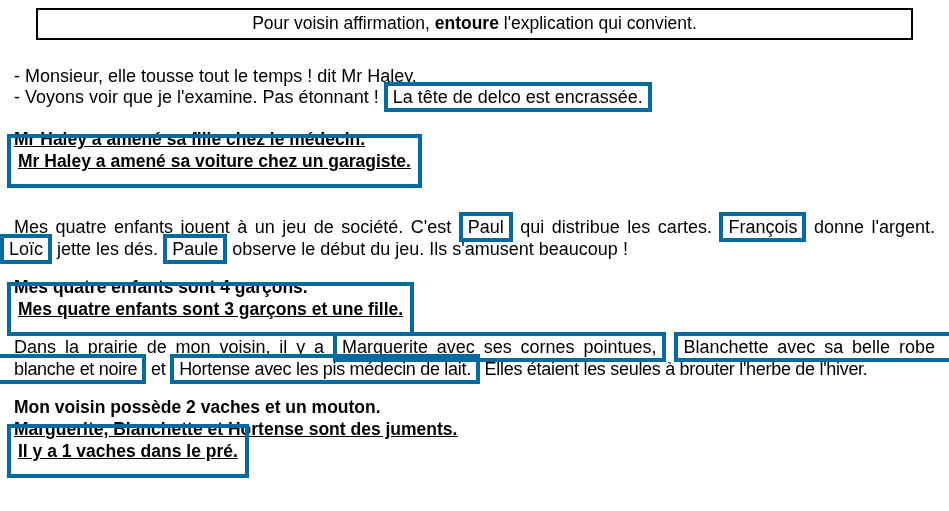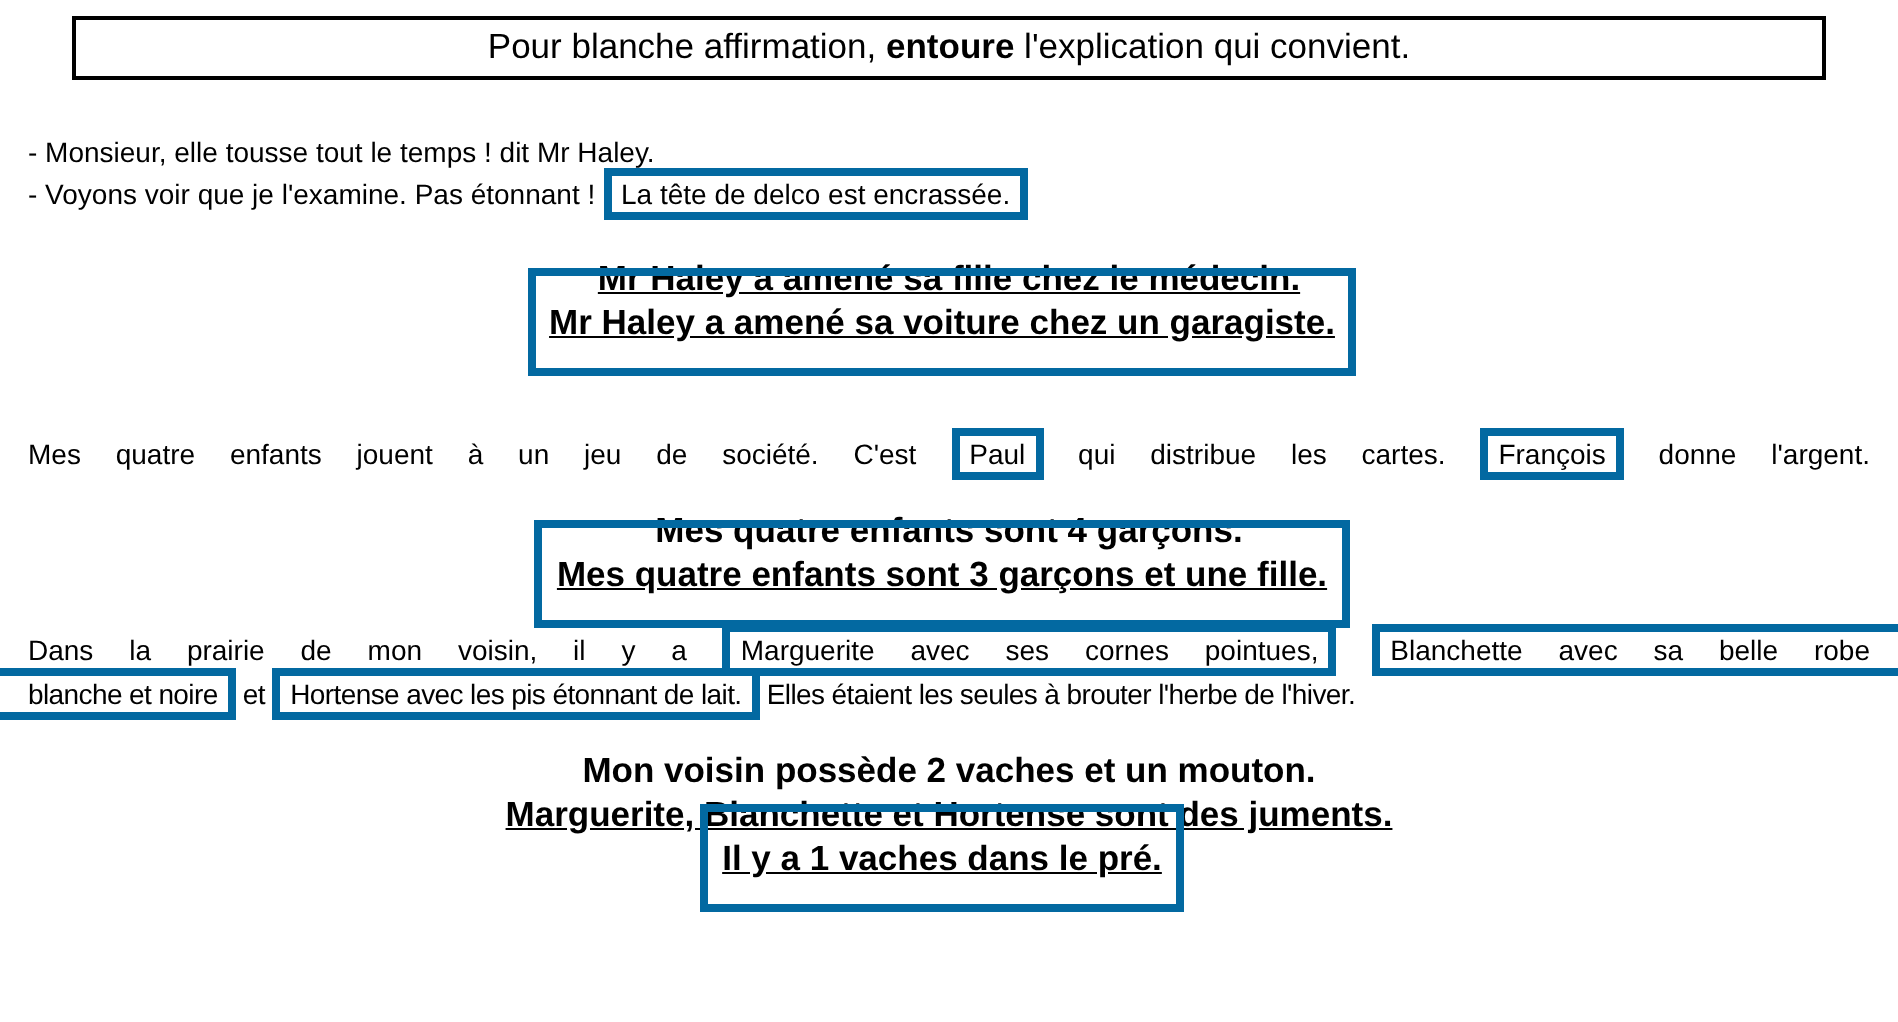--- a/index.html
+++ b/index.html
@@ -10,46 +10,46 @@
   }
   .title-box {
     margin: 8px 36px 0 36px;
     border: 2px solid #000;
     text-align: center;
     font-size: 17.5px;
     padding: 3px 0 4px 0;
   }
   .content { padding: 0 14px; }
   .block { }
-  .line { font-size: 14px; line-height: 21px; }
+  .line { font-size: 18px; line-height: 21px; }
   .para .line { line-height: 22px; }
   .just { text-align: justify; text-align-last: justify; }
   .nowrap { white-space: nowrap; }
   .tight { letter-spacing: -0.3px; }
   .dlg { margin-top: 26px; }
   .p2 { margin-top: 44px; }
   .p3 { margin-top: 16px; }
-  .opts { margin-top: 20px; font-weight: bold; font-size: 17.5px; text-align: center; }
+  .opts { margin-top: 20px; font-weight: bold; font-size: 17.5px; }
   .opts .opt { line-height: 22px; white-space: nowrap; }
   .opts2, .opts3 { margin-top: 16px; }
   .u { text-decoration: underline; }
   .circle {
     border: 4px solid #0369a1;
     padding: 1px 5px;
   }
   .opt .circle { padding: 13px 7px; margin-left: -7px; }
   .edge-left { margin-left: -14px; }
   .bleed-left { border-left: none; margin-left: -14px; padding-left: 14px; }
   .bleed-right { border-right: none; margin-right: -20px; padding-right: 20px; }
 </style>
 </head>
 <body>
 
 <div class="title-box">
-  <span>Pour blanche affirmation, </span><b>entoure</b><span> l'explication qui convient.</span>
+  <span>Pour voisin affirmation, </span><b>entoure</b><span> l'explication qui convient.</span>
 </div>
 
 <div class="content">
 
   <div class="block dlg">
     <div class="line">- Monsieur, elle tousse tout le temps ! dit Mr Haley.</div>
     <div class="line">
       <span>- Voyons voir que je l'examine. Pas étonnant !</span>
       <span class="circle">La tête de delco est encrassée.</span>
     </div>
@@ -61,37 +61,43 @@
   </div>
 
   <div class="block para p2">
     <div class="line just">
       <span>Mes quatre enfants jouent à un jeu de société. C'est</span>
       <span class="circle">Paul</span>
       <span>qui distribue les cartes.</span>
       <span class="circle">François</span>
       <span>donne l'argent.</span>
     </div>
+    <div class="line">
+      <span class="circle edge-left">Loïc</span>
+      <span>jette les dés.</span>
+      <span class="circle">Paule</span>
+      <span>observe le début du jeu. Ils s'amusent beaucoup !</span>
+    </div>
   </div>
 
   <div class="block opts opts2">
     <div class="opt"><span>Mes quatre enfants sont 4 garçons.</span></div>
     <div class="opt"><span class="circle u">Mes quatre enfants sont 3 garçons et une fille.</span></div>
   </div>
 
   <div class="block para p3">
     <div class="line just">
       <span>Dans la prairie de mon voisin, il y a</span>
       <span class="circle">Marguerite avec ses cornes pointues,</span>
       <span class="circle bleed-right">Blanchette avec sa belle robe</span>
     </div>
     <div class="line nowrap tight">
       <span class="circle bleed-left">blanche et noire</span>
       <span>et</span>
-      <span class="circle">Hortense avec les pis étonnant de lait.</span>
+      <span class="circle">Hortense avec les pis médecin de lait.</span>
       <span>Elles étaient les seules à brouter l'herbe de l'hiver.</span>
     </div>
   </div>
 
   <div class="block opts opts3">
     <div class="opt"><span>Mon voisin possède 2 vaches et un mouton.</span></div>
     <div class="opt"><span class="u">Marguerite, Blanchette et Hortense sont des juments.</span></div>
     <div class="opt"><span class="circle u">Il y a 1 vaches dans le pré.</span></div>
   </div>
 

